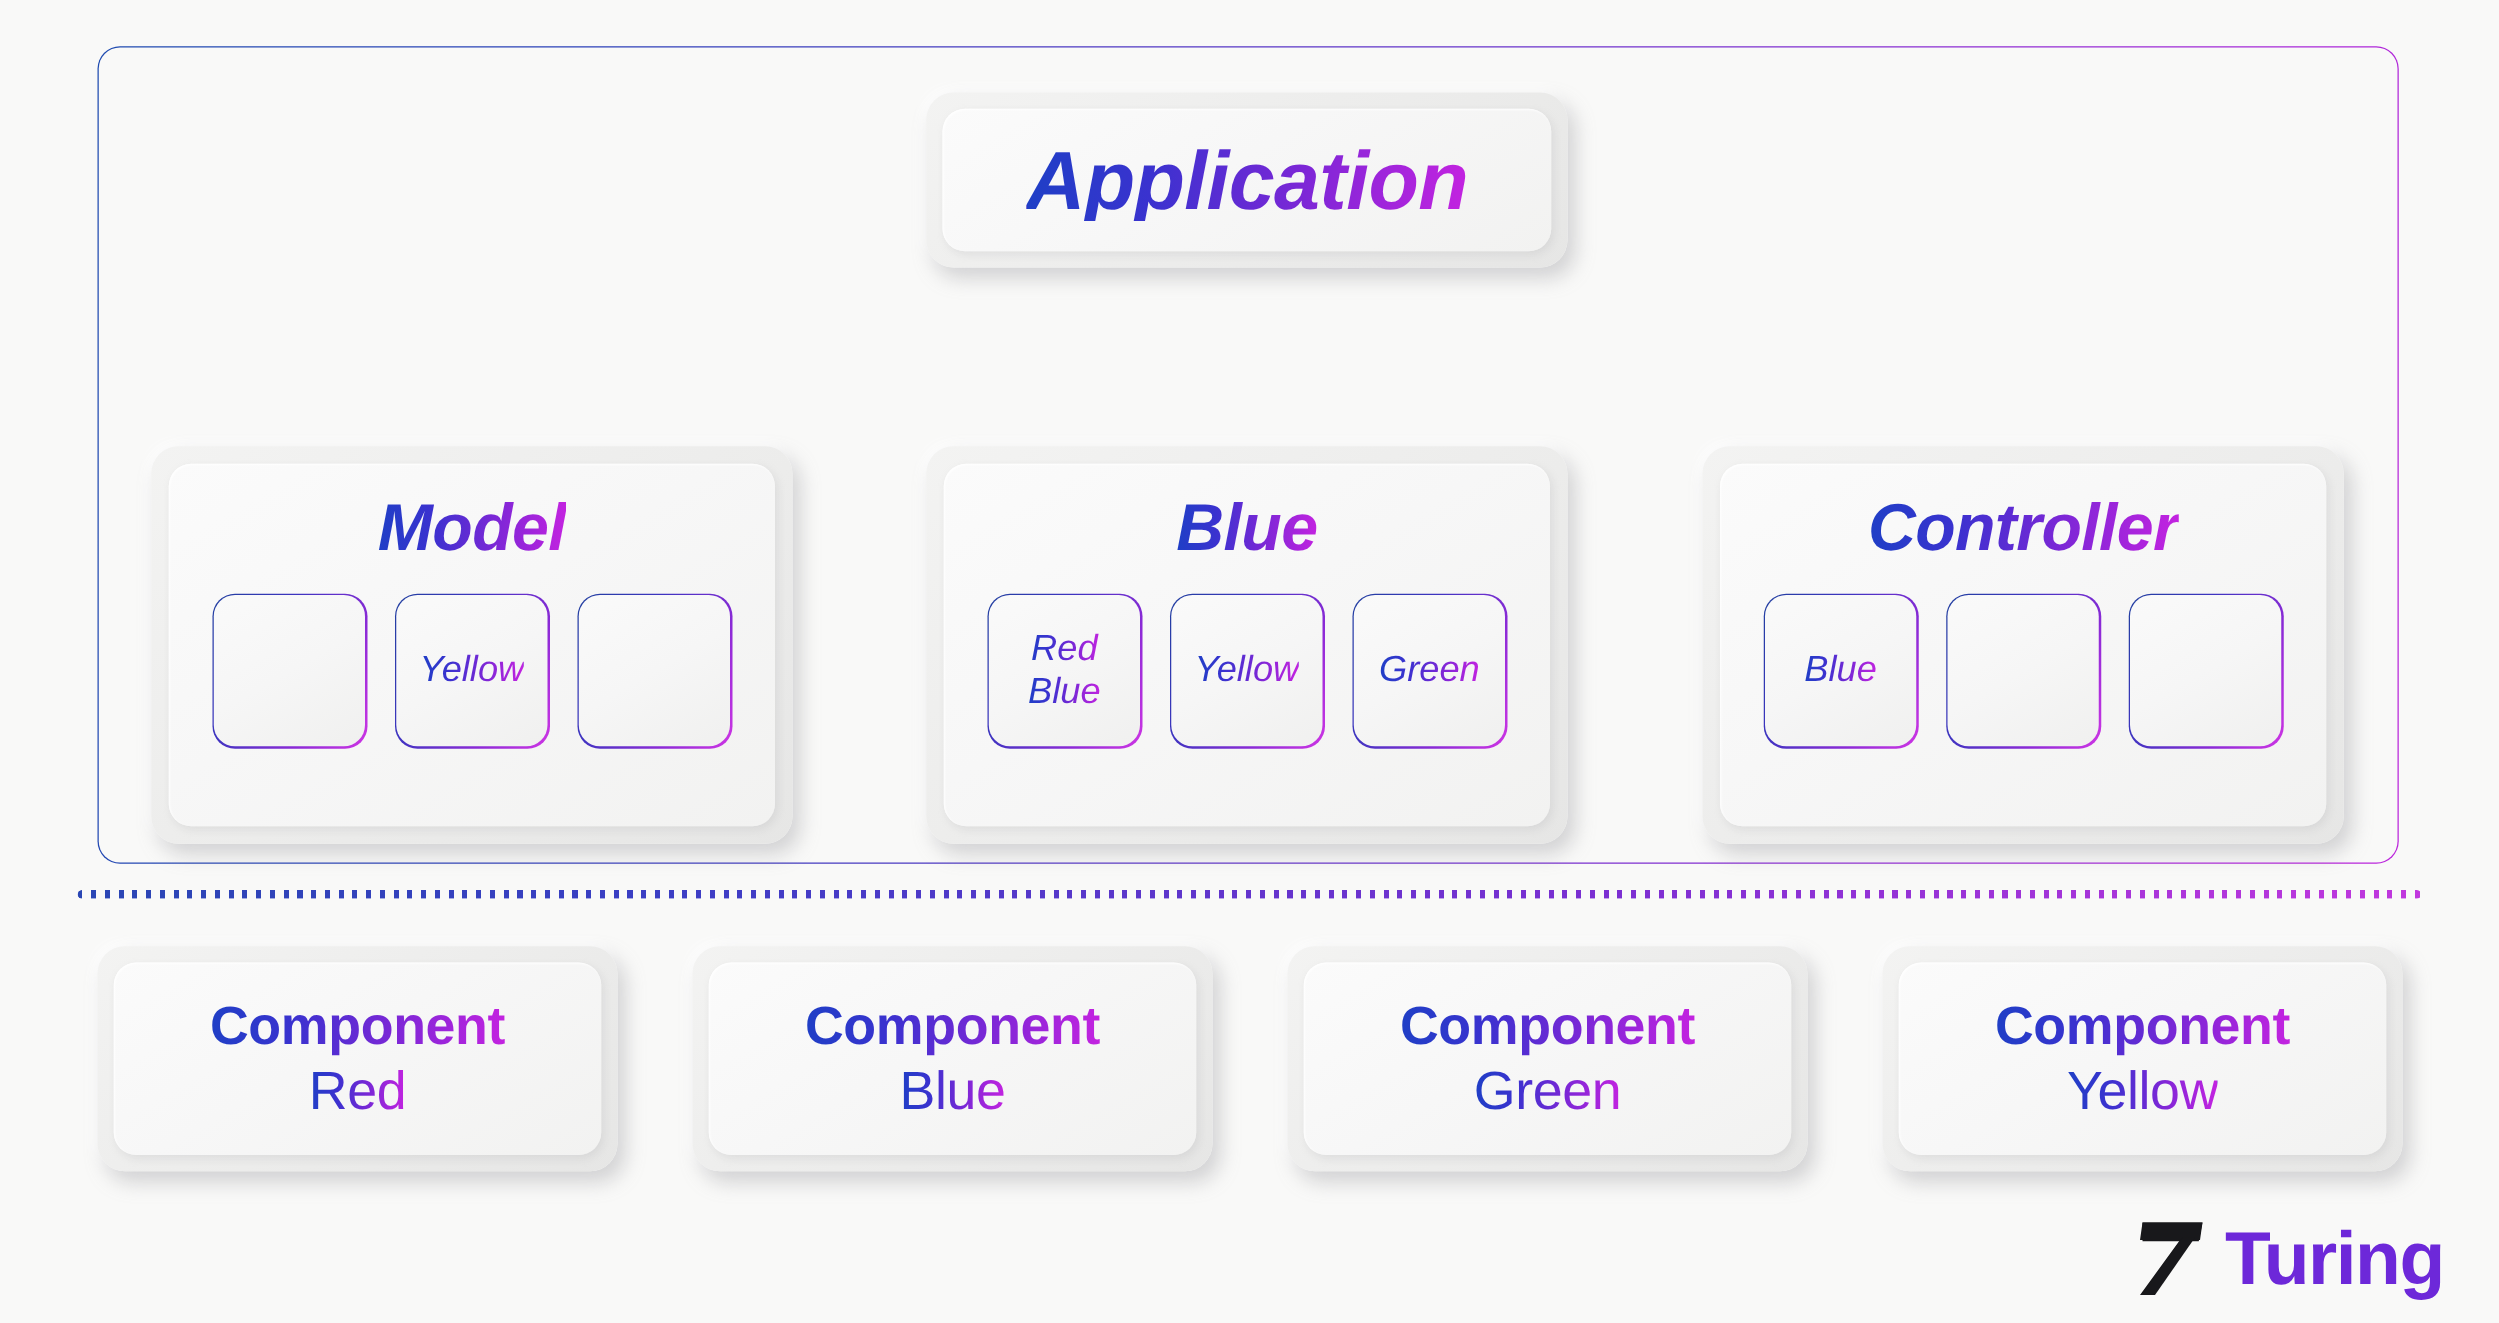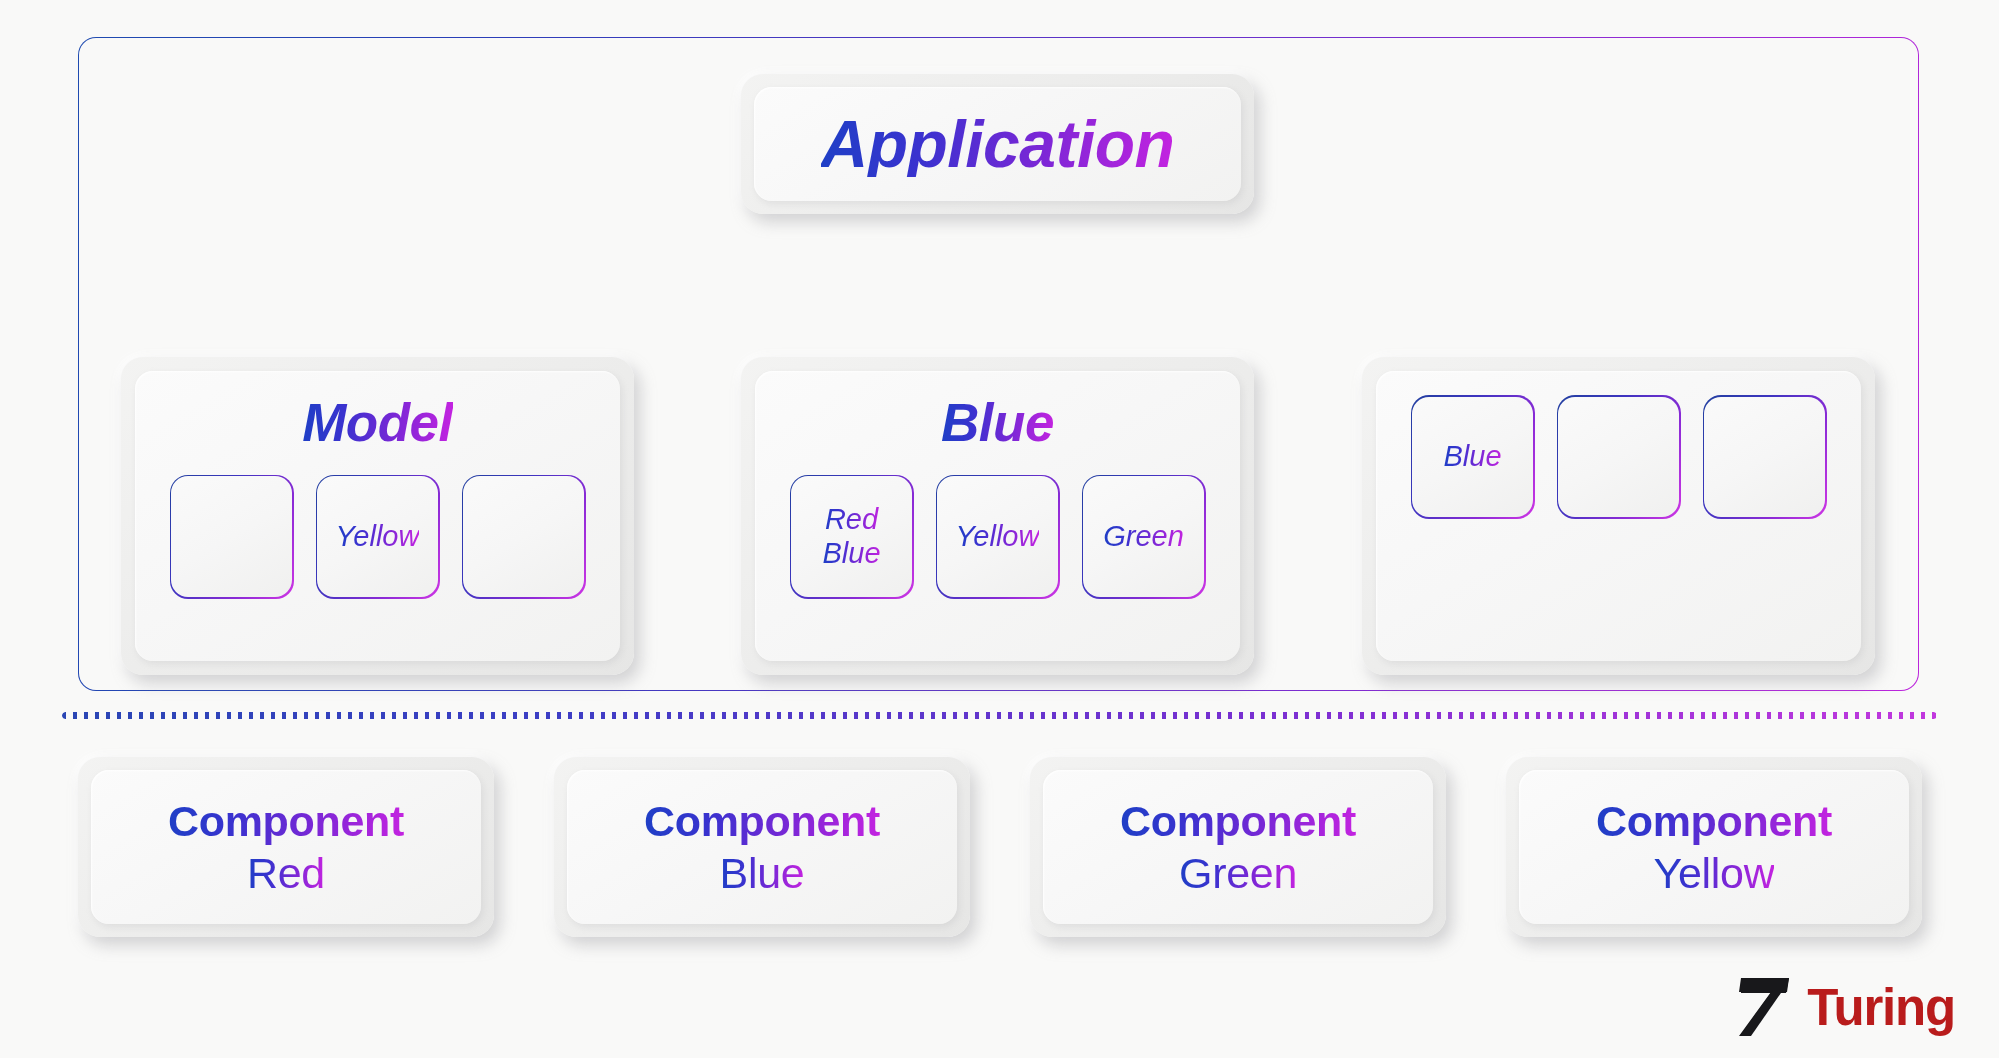--- a/index.html
+++ b/index.html
@@ -195,23 +195,23 @@
   #turing-logo {
     position: absolute;
     right: 44px;
     bottom: 20px;
     display: flex;
     align-items: center;
     gap: 14px;
   }
   #turing-mark { display: block; }
   #turing-wordmark {
-    font-size: 51px;
+    font-size: 60px;
     font-weight: 700;
-    color: #b91c1c;
+    color: #6d28d9;
     letter-spacing: -1.2px;
     line-height: 1;
   }
 </style>
 </head>
 <body>
 
 <div id="app-frame">
   <div id="app-frame-inner">
 
@@ -262,20 +262,21 @@
             <div class="slot-face">
               <span class="slot-label grad">Green</span>
             </div>
           </div>
         </div>
       </div>
     </div>
 
     <div id="layer-card-2" class="layer-card shell">
       <div class="shell-inner">
+        <span class="layer-title grad">Controller</span>
         <div class="slot-row">
           <div class="slot">
             <div class="slot-face">
               <span class="slot-label grad">Blue</span>
             </div>
           </div>
           <div class="slot">
             <div class="slot-face">
               <span class="slot-label grad"></span>
             </div>

